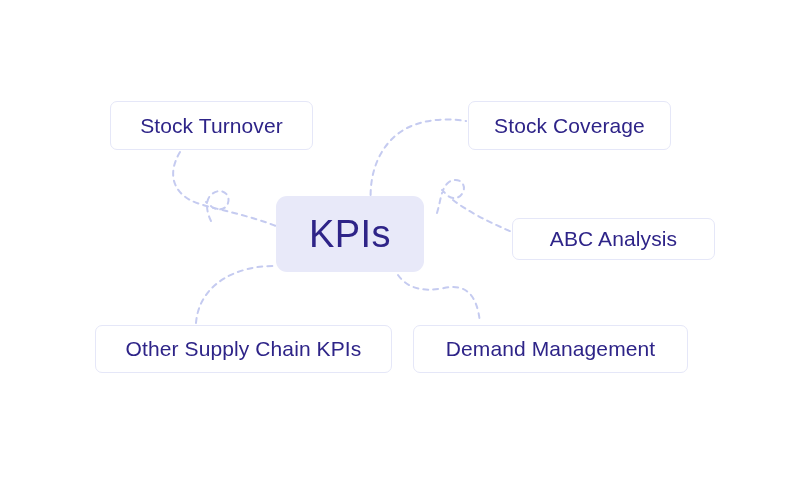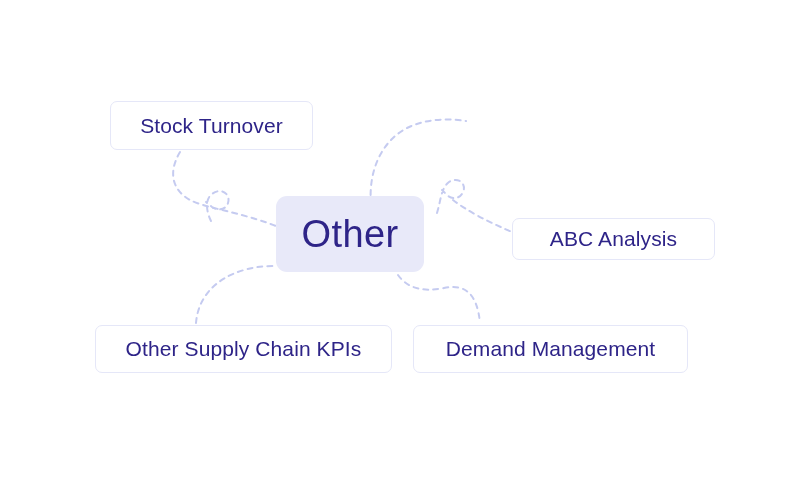--- a/index.html
+++ b/index.html
@@ -78,27 +78,30 @@
       <path d="M 371,205 C 368,170 382,141 407,128 C 425,119 446,118 466,121"></path>
 
       <path d="M 453,200 C 466,210 484,220 512,232"></path>
       <path d="M 437,213 C 441,200 441,188 449,182 C 458,176 467,184 463,192 C 460,199 452,200 447,195 L 442,190"></path>
 
       <path d="M 398,275 C 408,289 424,292 444,288 C 464,284 477,292 480,323"></path>
     </g>
   </svg>
 
   <div id="node-center" class="node node-center">
-    <span>Other</span>
+    <span>KPIs</span>
   </div>
 
   <div id="node-stock-turnover" class="node node-leaf">
     <span>Stock Turnover</span>
   </div>
 
+  <div id="node-stock-coverage" class="node node-leaf">
+    <span>Stock Coverage</span>
+  </div>
 
   <div id="node-abc-analysis" class="node node-leaf">
     <span>ABC Analysis</span>
   </div>
 
   <div id="node-other-kpis" class="node node-leaf">
     <span>Other Supply Chain KPIs</span>
   </div>
 
   <div id="node-demand-mgmt" class="node node-leaf">

